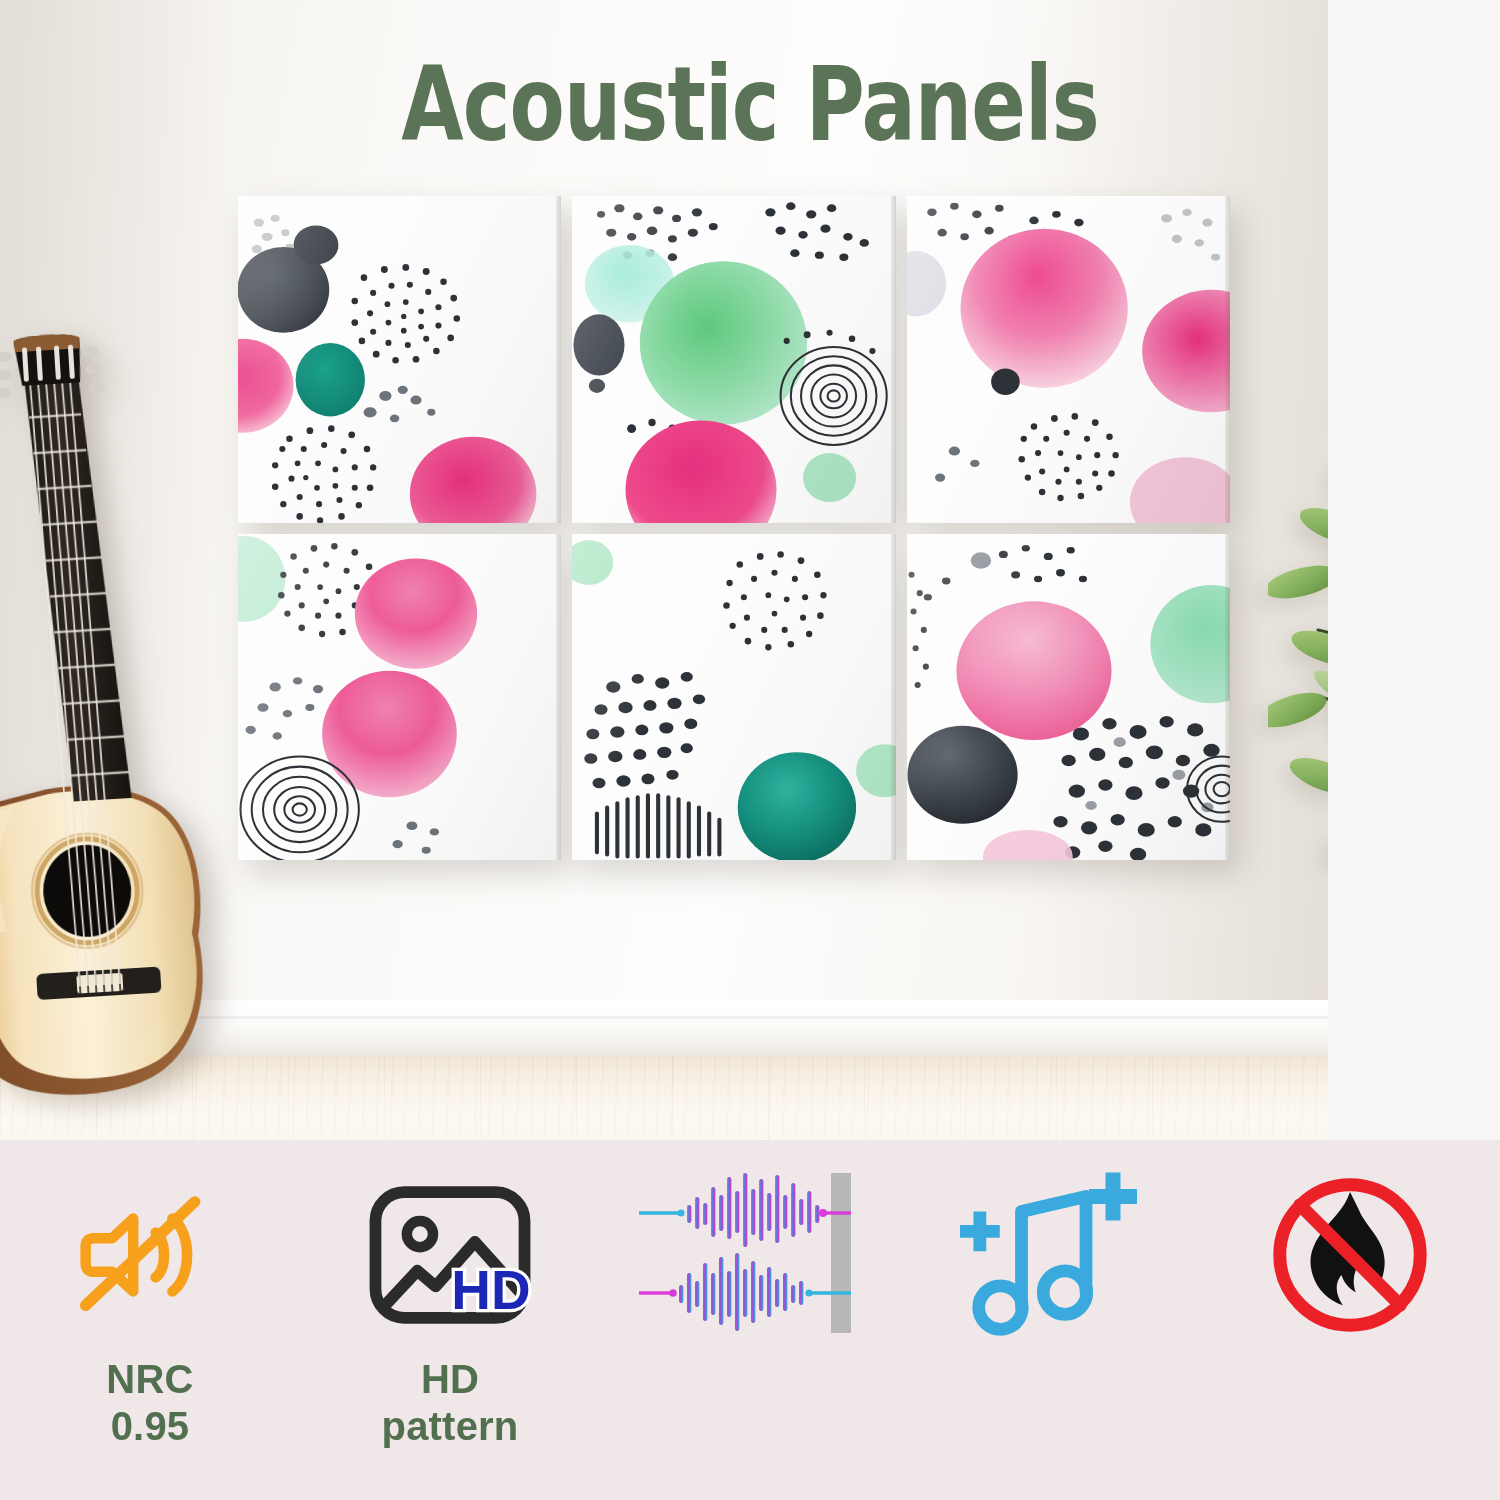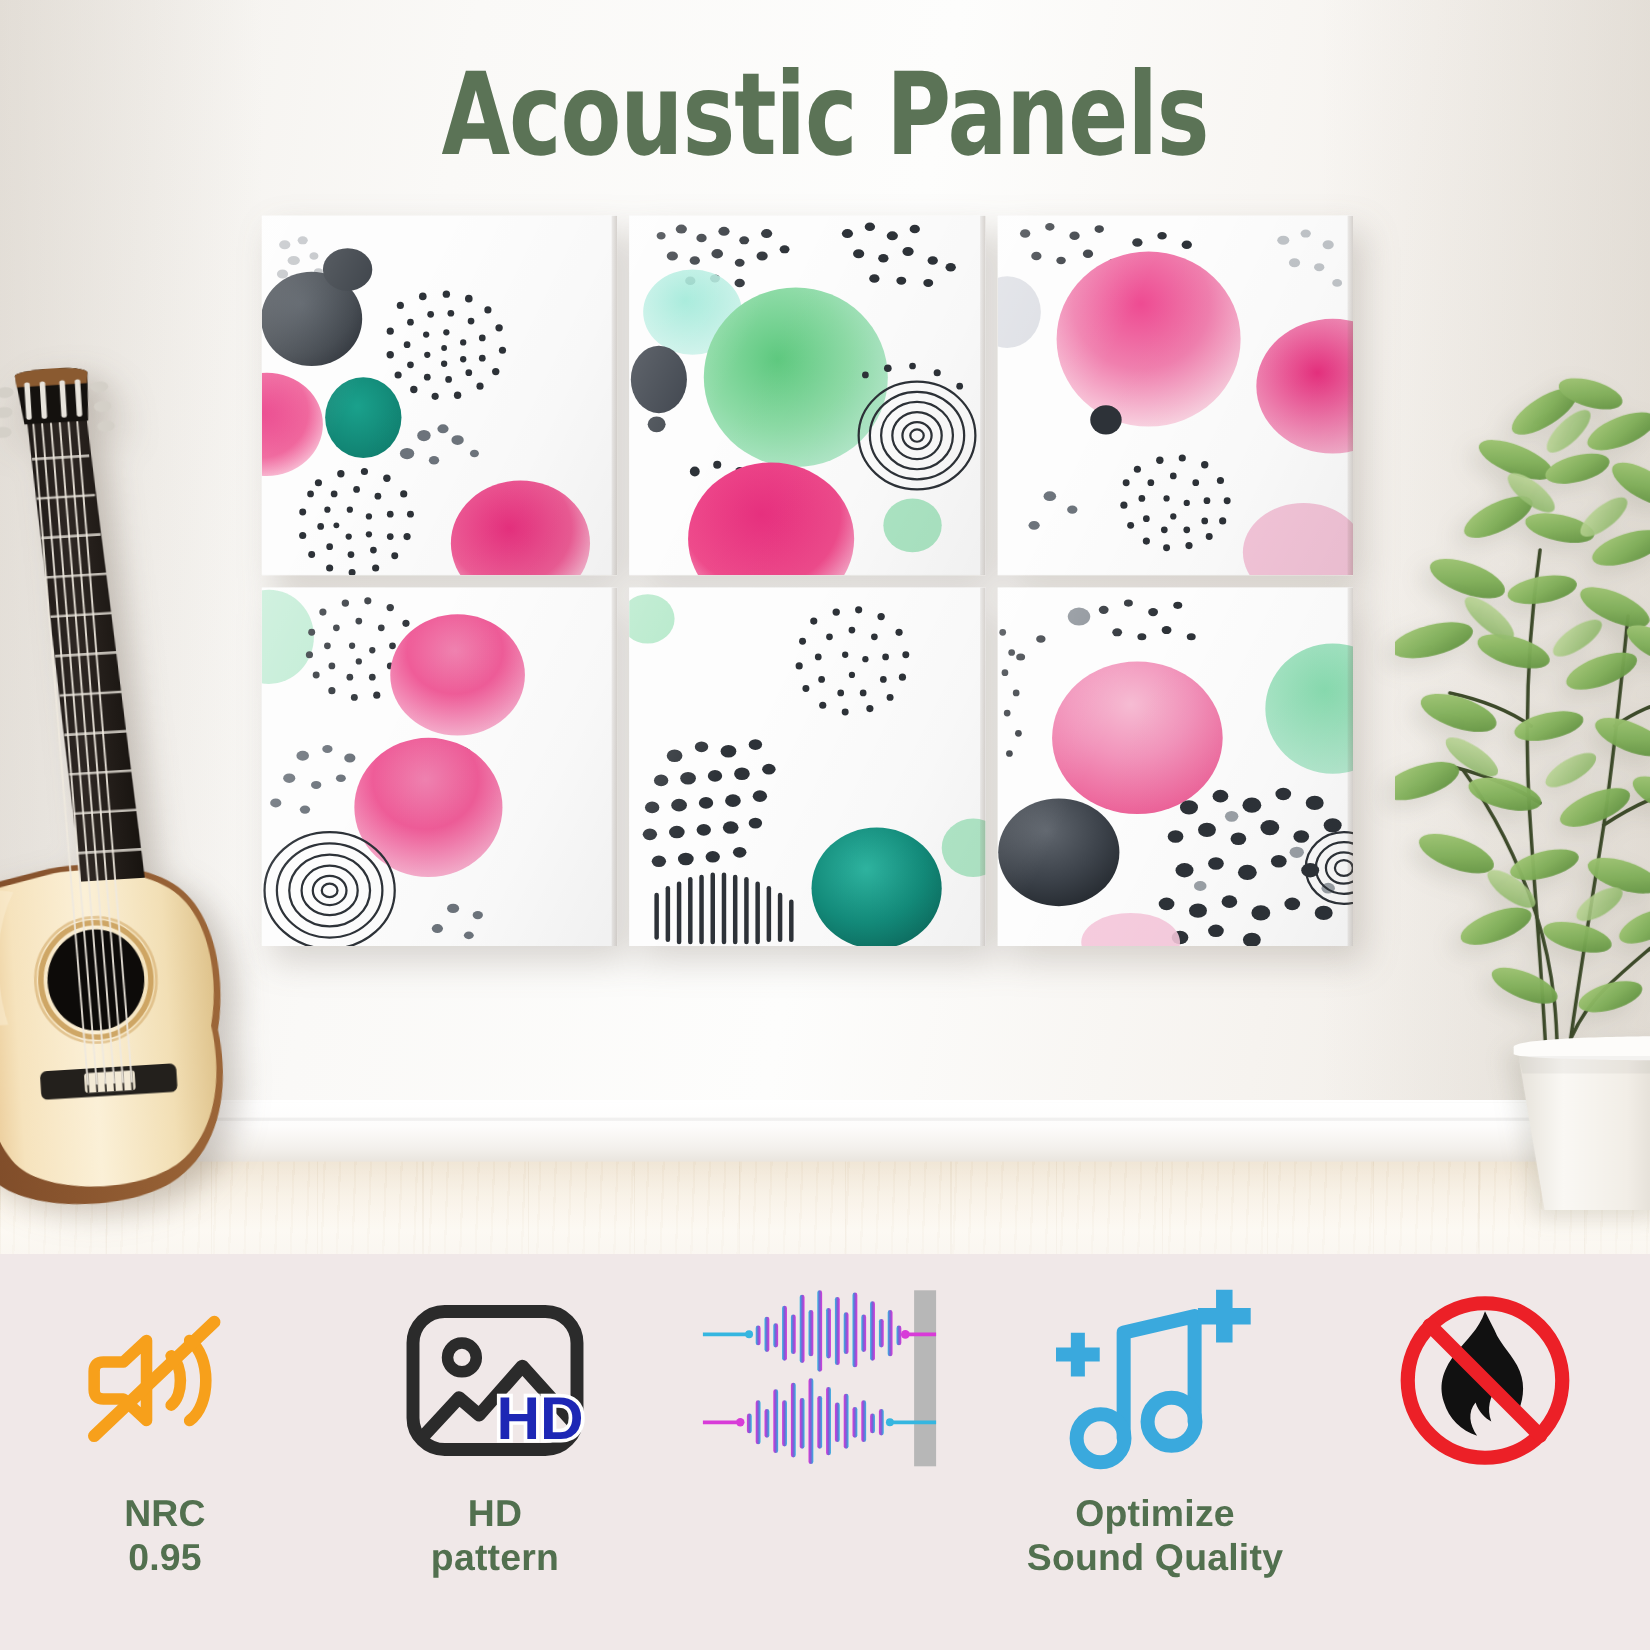--- a/index.html
+++ b/index.html
@@ -4,21 +4,21 @@
 <style>
   html,body{margin:0;padding:0;}
   body{
     width:1500px;height:1500px;overflow:hidden;
     font-family:"Liberation Sans","DejaVu Sans",sans-serif;
     background:#f7f6f4;
   }
   .stage{position:relative;width:1500px;height:1500px;}
 
   
-  .scene{position:absolute;left:0;top:0;width:1500px;height:1140px;overflow:hidden;
+  .scene{position:absolute;left:0;top:0;width:1328px;height:1140px;overflow:hidden;
     background:
       radial-gradient(120% 90% at 62% 18%, #fbfaf8 0%, #f6f4f1 48%, #efece7 100%);
   }
   .wall{position:absolute;left:0;top:0;width:1500px;height:1010px;
     background:
       linear-gradient(100deg,#f2efea 0%,#faf9f7 26%,#fdfdfc 52%,#f6f3ef 78%,#eeeae4 100%);
   }
   .wall-shade-l{position:absolute;left:0;top:0;width:240px;height:1010px;
     background:linear-gradient(90deg,rgba(190,180,168,.30),rgba(190,180,168,0));}
   .wall-shade-r{position:absolute;right:0;top:0;width:300px;height:1010px;
@@ -74,21 +74,21 @@
     filter:drop-shadow(-8px 8px 10px rgba(80,80,60,.14));}
 
   
   .band{position:absolute;left:0;top:1140px;width:1500px;height:360px;
     background:#f0e8e8;
     display:grid;grid-template-columns:repeat(5,1fr);align-items:start;}
   .feat{display:flex;flex-direction:column;align-items:center;
     justify-content:flex-start;padding-top:26px;height:100%;}
   .feat-icon{height:178px;display:flex;align-items:center;justify-content:center;}
   .feat-label{margin-top:12px;text-align:center;
-    font-weight:bold;font-size:34px;line-height:1.18;color:#52704f;
+    font-weight:bold;font-size:40px;line-height:1.18;color:#52704f;
     letter-spacing:.2px;white-space:pre-line;}
 </style>
 </head>
 <body>
 
 <div class="stage">
 
   <div class="scene">
 
     <div class="wall"></div>
@@ -904,22 +904,20 @@
             <circle cx="72" cy="82" r="14.5"></circle>
           </g>
           <g fill="#3aa9dd">
             <path d="M99 2 h10 v11 h11 v10 h-11 v11 h-10 v-11 h-11 v-10 h11 z" rx="2"></path>
           </g>
           <g fill="#3aa9dd">
             <path d="M11 28 h8.5 v9 h9 v8.5 h-9 v9 h-8.5 v-9 h-9 v-8.5 h9 z"></path>
           </g>
         </svg>
       </div>
-      <div class="feat-label">Optimize
-Sound Quality</div>
     </div>
 
     <div class="feat">
       <div class="feat-icon">
         <svg width="172" height="172" viewBox="0 0 120 120">
           <path d="M60 16 C56 28 48 34 42 42 C34 52 30 62 34 74
                    C37 84 45 92 55 95 C50 88 49 80 54 74
                    C56 80 60 84 64 86 C61 78 63 70 68 64
                    C69 72 74 78 80 82 C84 74 86 64 82 54
                    C78 44 70 38 66 28 C64 24 62 20 60 16 Z" fill="#111111"></path>

